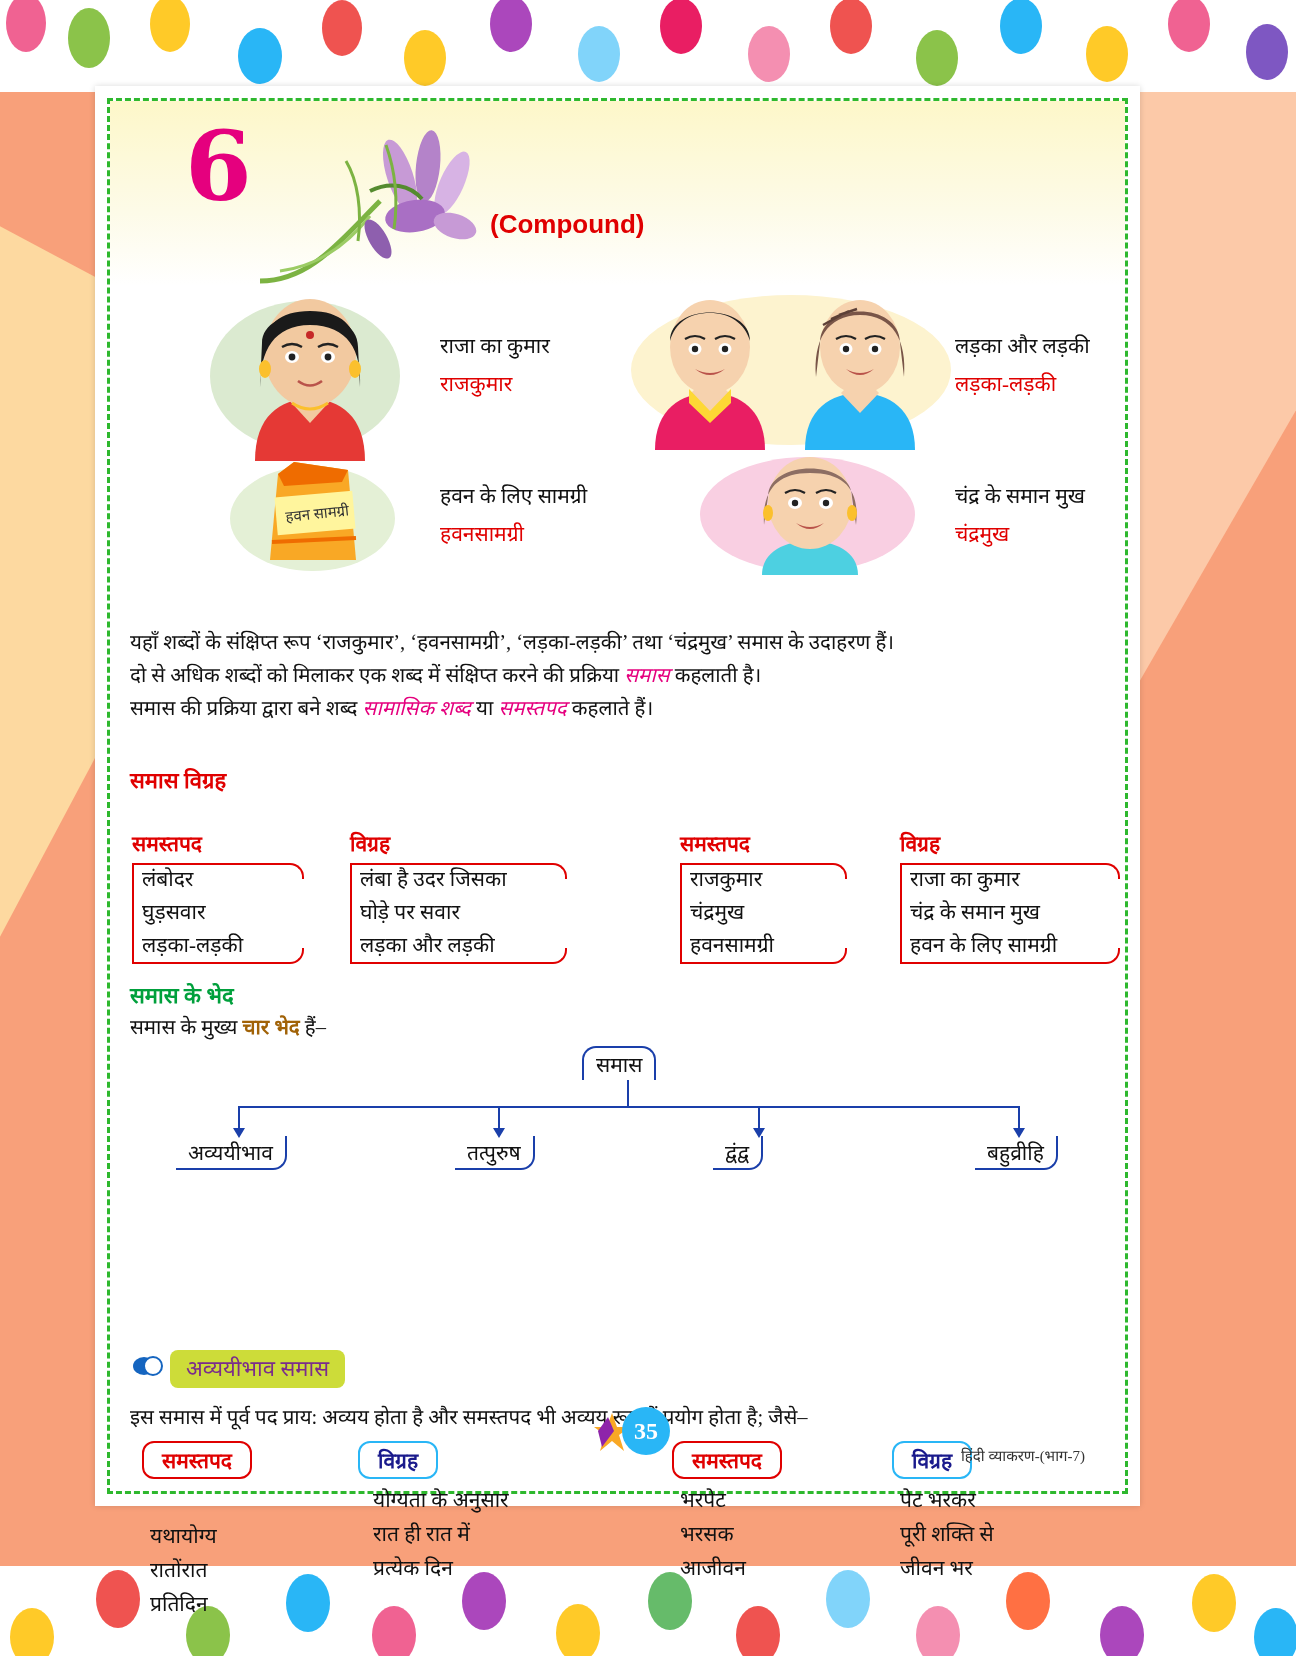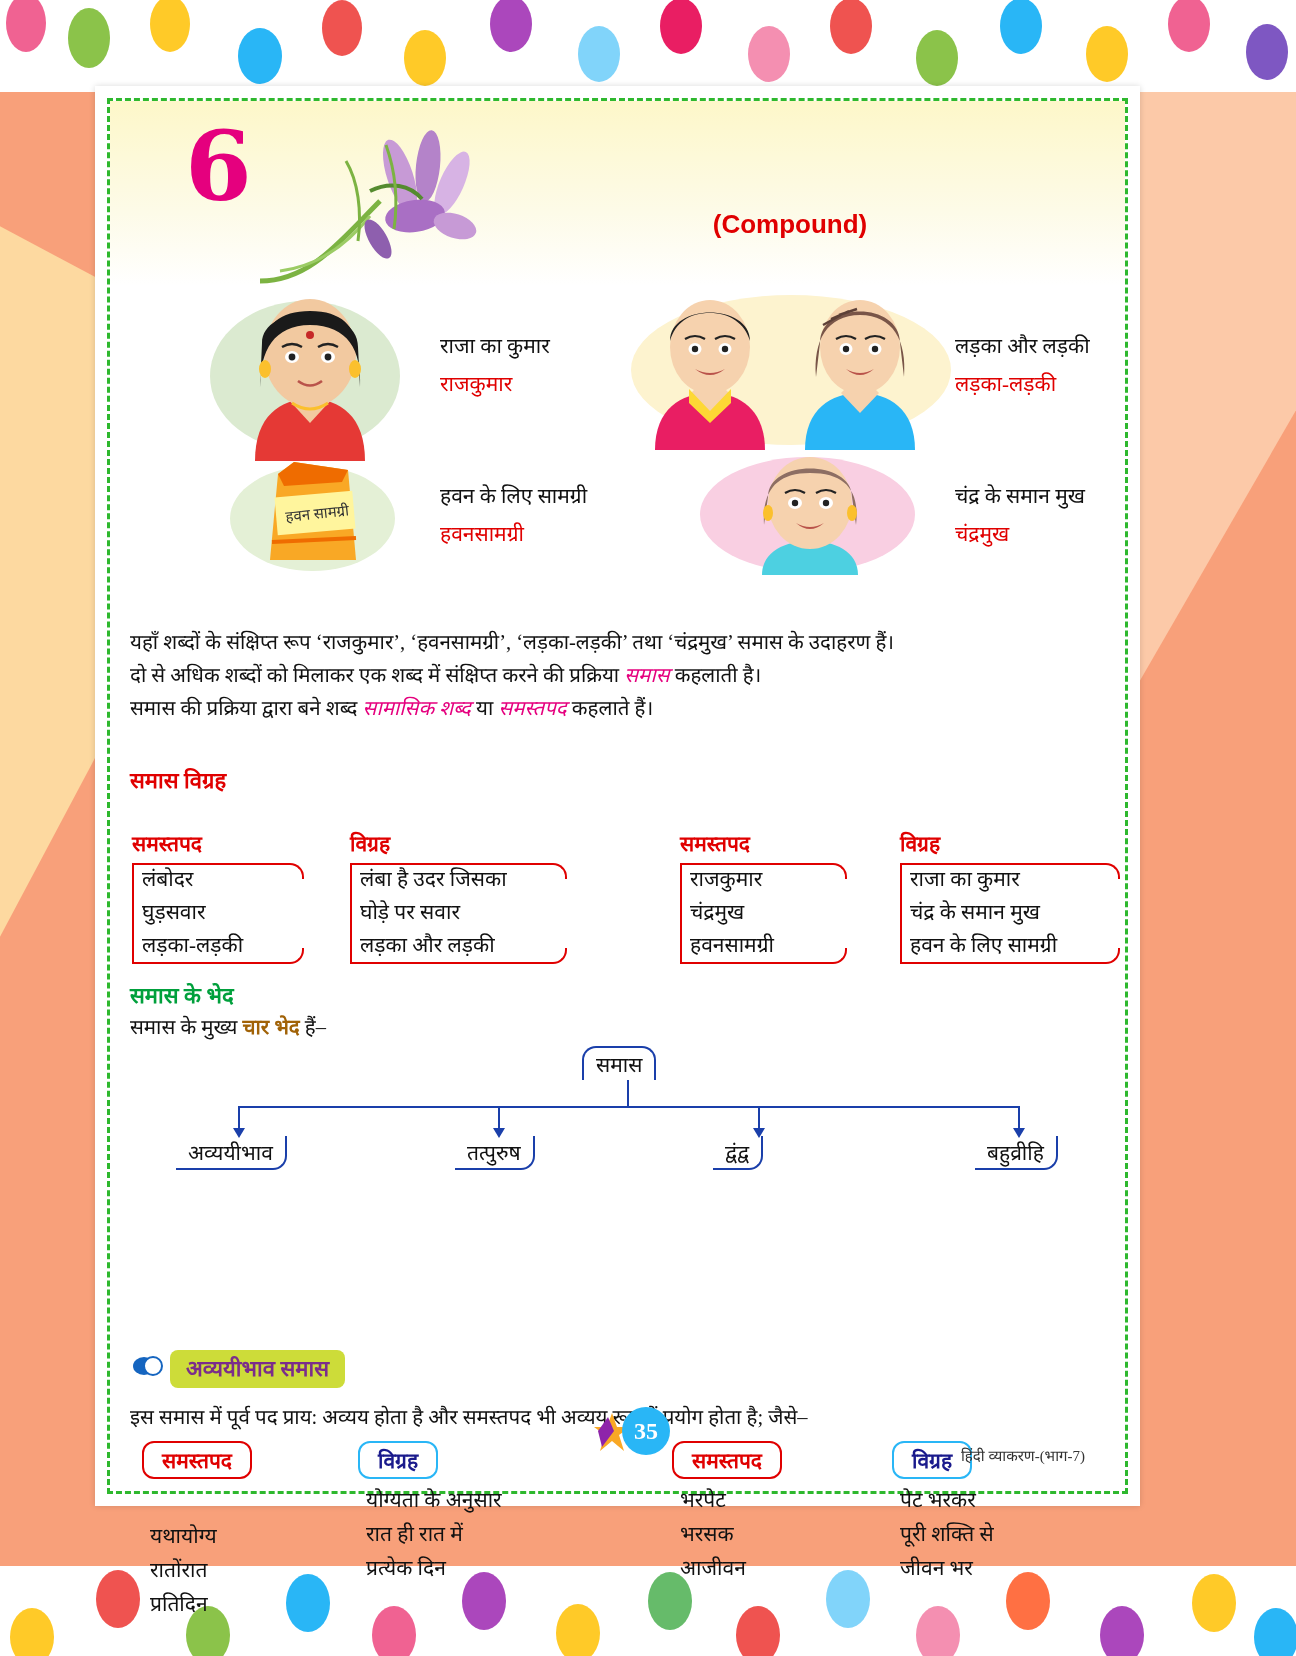--- a/index.html
+++ b/index.html
@@ -97,21 +97,20 @@
     font-family: "Liberation Serif", serif;
     font-size: 42px;
     font-weight: bold;
     font-style: italic;
     color: #1a1a8c;
   }
   .title-sub {
     position: absolute;
     left: 380px; top: 108px;
     width: 600px;
-    text-align: center;
     font-size: 26px;
     font-weight: bold;
     color: #e00000;
   }
 
   
   .illu-area { position: absolute; left: 0; top: 200px; width: 100%; height: 320px; }
 
   .pic { position: absolute; }
   .blob {
@@ -198,21 +197,21 @@
   
   .badge {
     position: absolute;
     left: 60px; top: 1249px;
     height: 34px;
     background: #cddc39;
     border-radius: 8px;
     padding: 2px 16px;
     font-family: "Liberation Serif", serif;
     font-size: 22px;
-    font-weight: bold;
+    font-weight: normal;
     color: #7b2d8b;
     line-height: 34px;
   }
   .badge-icon {
     position: absolute;
     left: 22px; top: 1250px;
     width: 32px; height: 30px;
   }
 
   
@@ -521,21 +520,21 @@
   <div class="rib" style="left:32px; top:1340px;">समस्तपद</div>
   <div class="rib blue" style="left:248px; top:1340px;">विग्रह</div>
   <div class="rib" style="left:562px; top:1340px;">समस्तपद</div>
   <div class="rib blue" style="left:782px; top:1340px;">विग्रह</div>
 
   <div class="rib-list" style="left:40px; top:1382px;margin-top:36px;">
     <div>यथायोग्य</div>
     <div>रातोंरात</div>
     <div>प्रतिदिन</div>
   </div>
-  <div class="rib-list" style="left:256px; top:1382px;">
+  <div class="rib-list" style="left:263px; top:1382px;">
     <div>योग्यता के अनुसार</div>
     <div>रात ही रात में</div>
     <div>प्रत्येक दिन</div>
   </div>
   <div class="rib-list" style="left:570px; top:1382px;">
     <div>भरपेट</div>
     <div>भरसक</div>
     <div>आजीवन</div>
   </div>
   <div class="rib-list" style="left:790px; top:1382px;">

